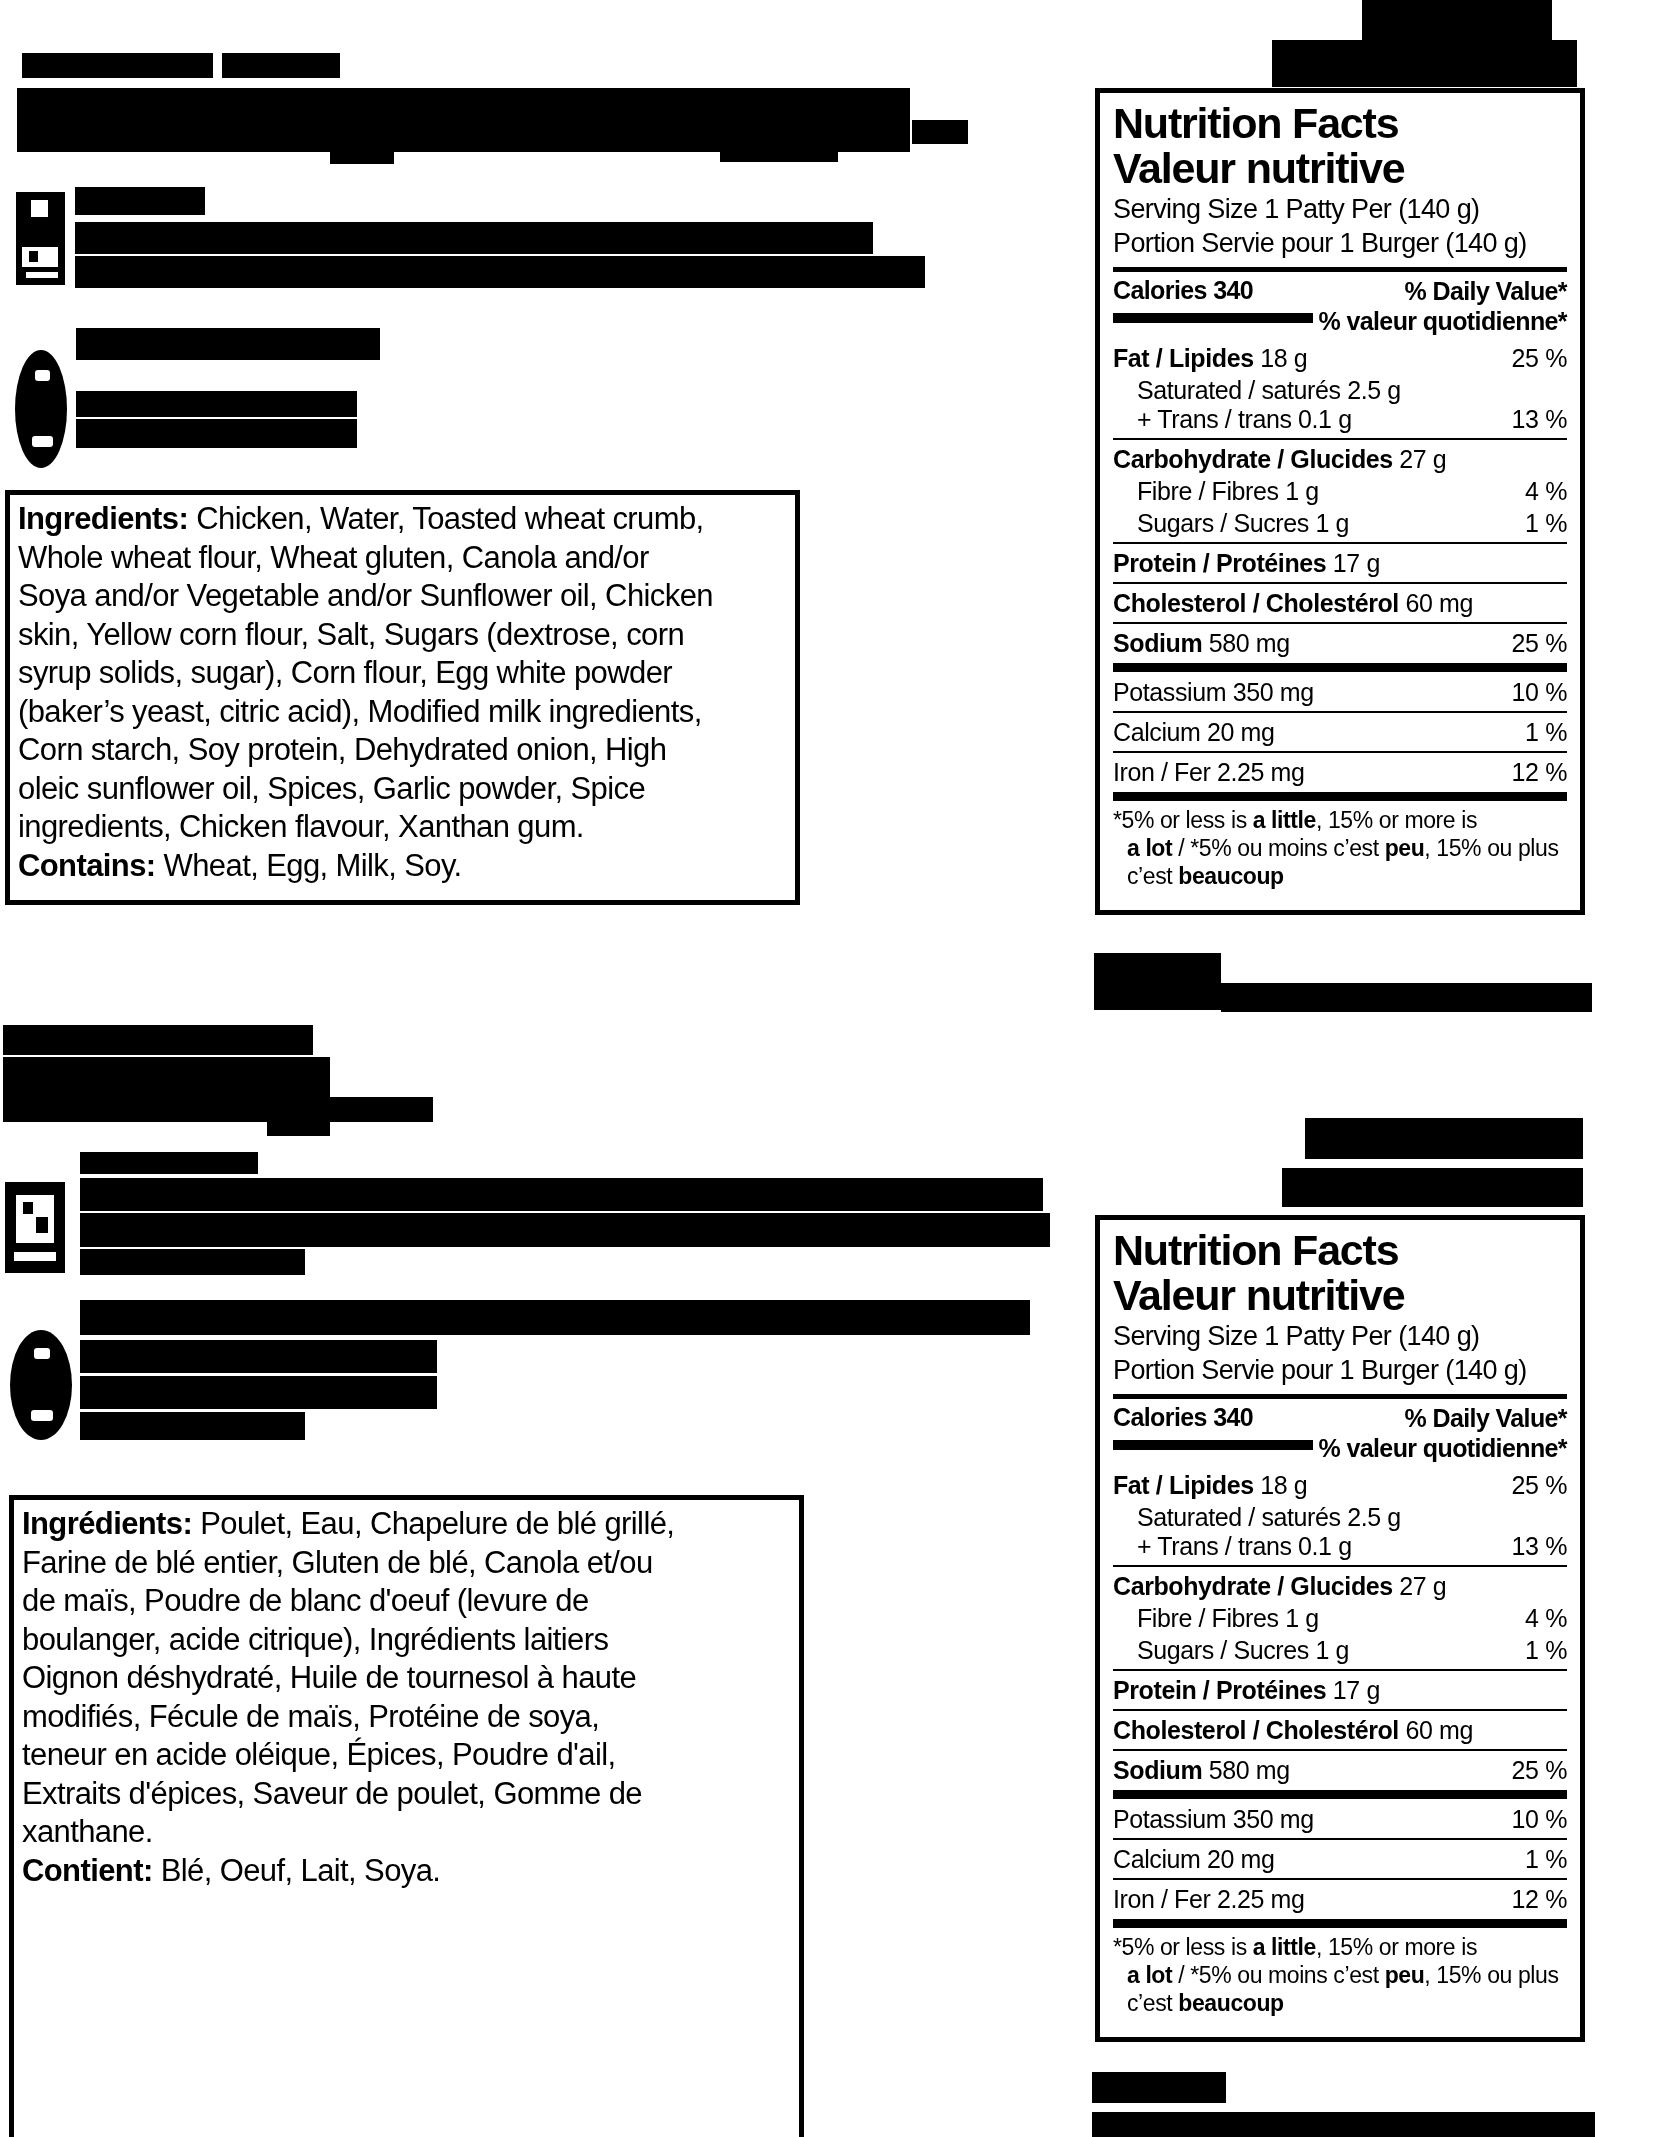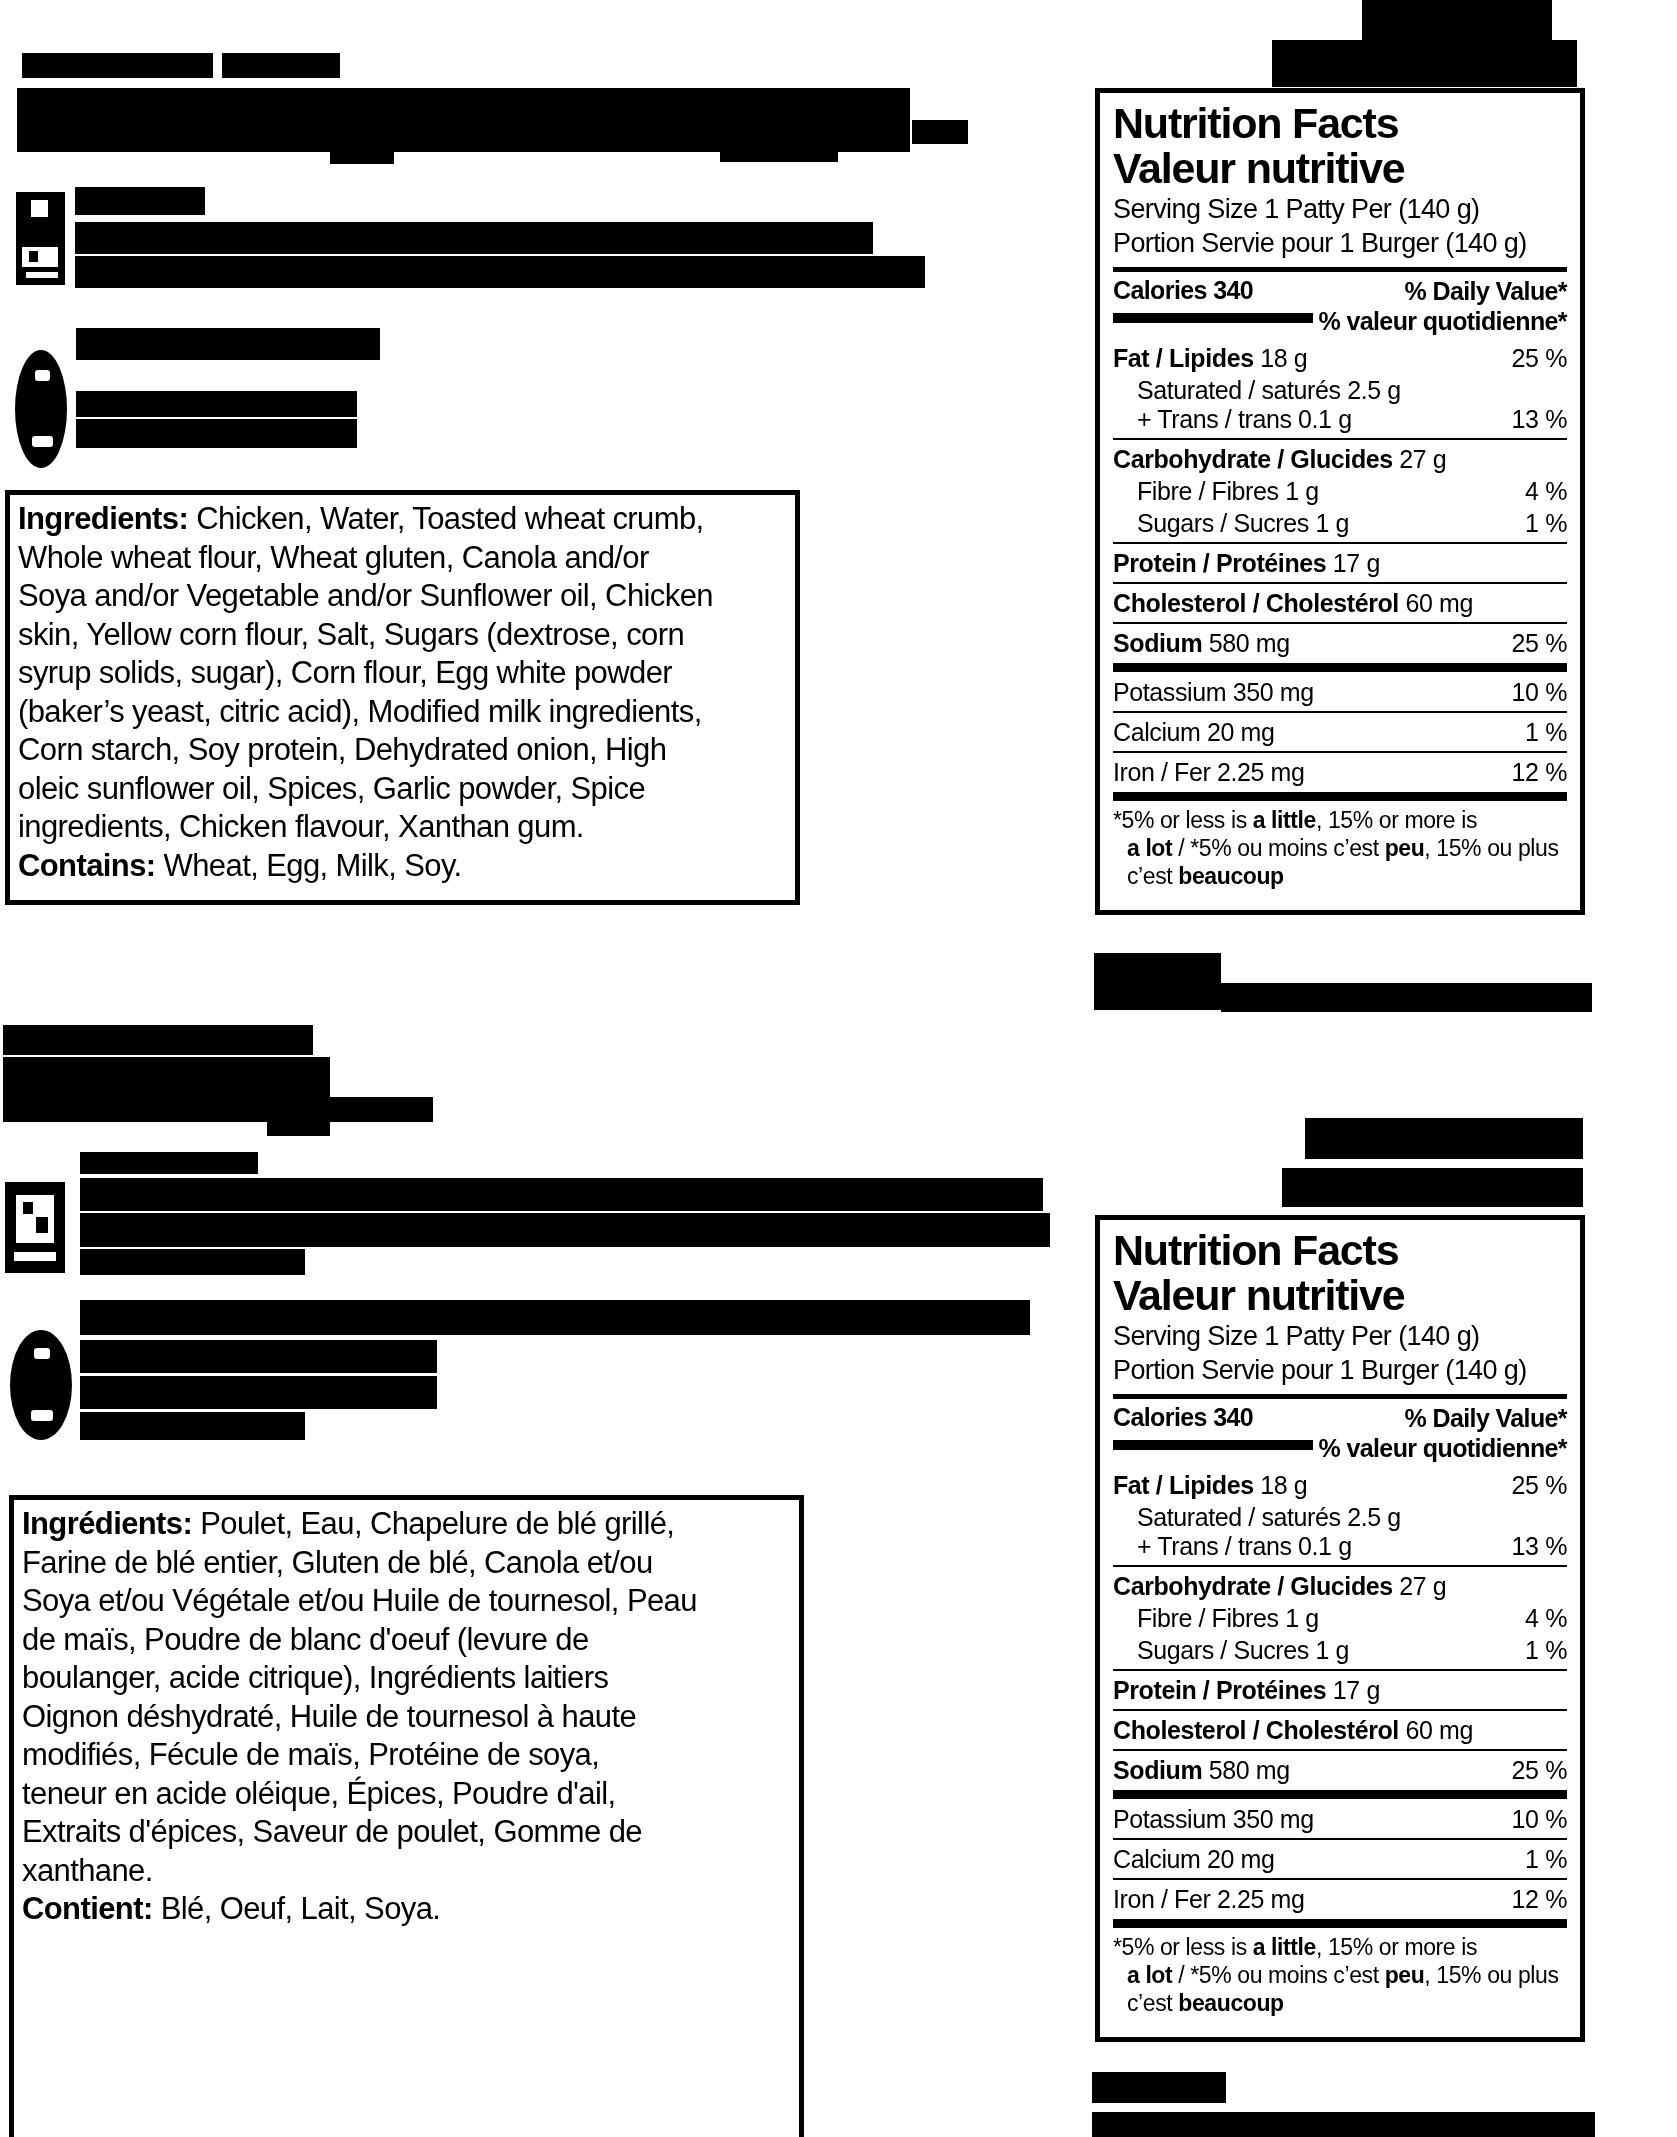--- a/index.html
+++ b/index.html
@@ -101,21 +101,20 @@
     <span style="left:24px;top:18px;width:16px;height:11px;background:#fff;border-radius:3px"></span>
     <span style="left:21px;top:80px;width:22px;height:11px;background:#fff;border-radius:3px"></span>
   </div>
   <div class="redact" style="left:80px;top:1340px;width:357px;height:33px"></div>
   <div class="redact" style="left:80px;top:1376px;width:357px;height:33px"></div>
   <div class="redact" style="left:80px;top:1412px;width:225px;height:28px"></div>
 
   <div class="ingbox" style="left:9px;top:1495px;width:795px;height:681px">
     <div class="ingline"><b>Ingrédients:</b><span> Poulet, Eau, Chapelure de blé grillé,</span></div>
     <div class="ingline">Farine de blé entier, Gluten de blé, Canola et/ou</div>
-    <div class="ingline">Soya et/ou Végétale et/ou Huile de tournesol, Peau</div>
     <div class="ingline">de maïs, Poudre de blanc d'oeuf (levure de</div>
     <div class="ingline">boulanger, acide citrique), Ingrédients laitiers</div>
     <div class="ingline">Oignon déshydraté, Huile de tournesol à haute</div>
     <div class="ingline">modifiés, Fécule de maïs, Protéine de soya,</div>
     <div class="ingline">teneur en acide oléique, Épices, Poudre d'ail,</div>
     <div class="ingline">Extraits d'épices, Saveur de poulet, Gomme de</div>
     <div class="ingline">xanthane.</div>
     <div class="ingline"><b>Contient:</b><span> Blé, Oeuf, Lait, Soya.</span></div>
   </div>
 

